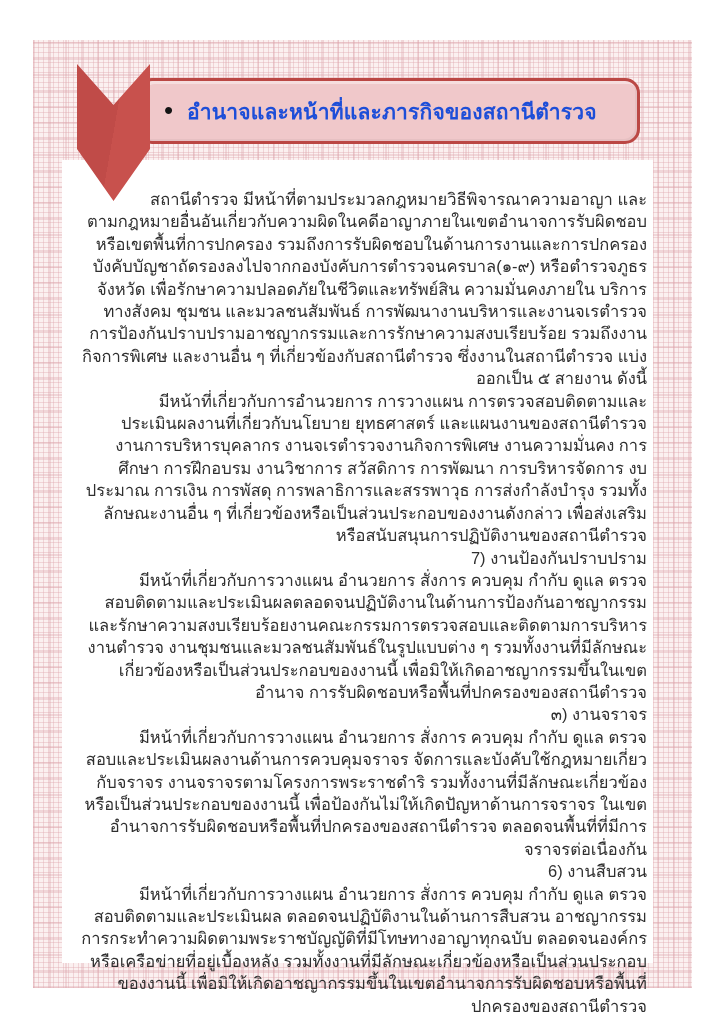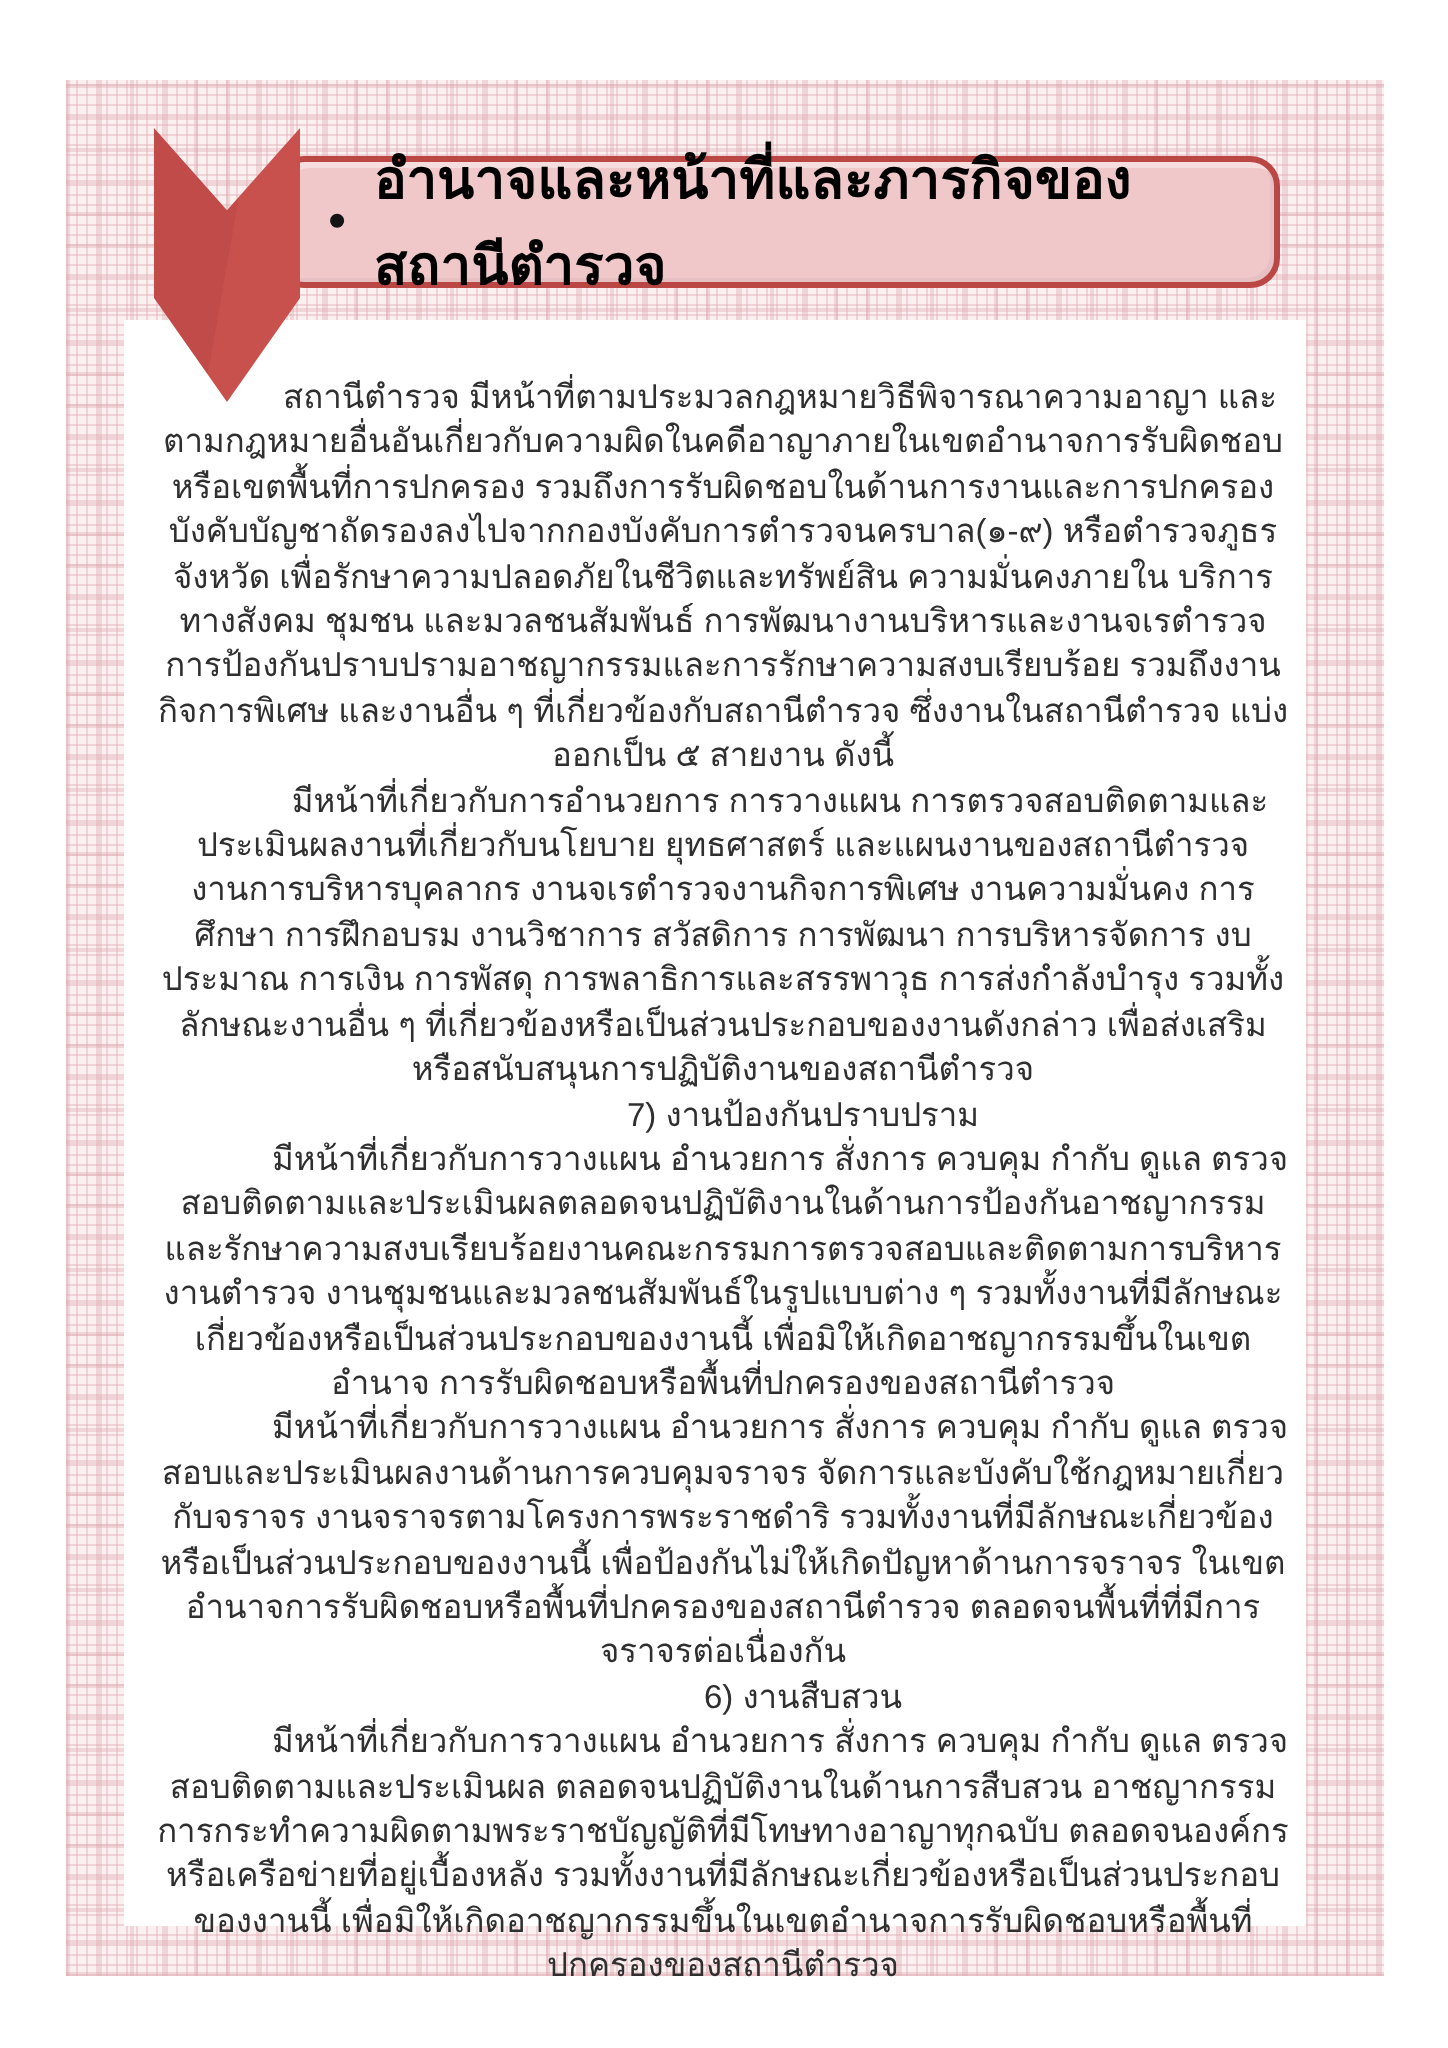--- a/index.html
+++ b/index.html
@@ -30,21 +30,21 @@
     box-shadow:inset 3px 3px 0 rgba(255,255,255,.38), inset -2px -2px 0 rgba(0,0,0,.04);
     display:flex;align-items:center;
     padding:0 10px 0 24px;
     z-index:2;
   }
   .bullet{
     color:#141414;font-size:26px;line-height:1;margin-right:14px;
     transform:translateY(-1px);
   }
   .title{
-    margin:0;color:#000000;font-size:27px;font-weight:700;letter-spacing:.2px;
+    margin:0;color:#1d4ed8;font-size:21px;font-weight:700;letter-spacing:.2px;
   }
   
   .ribbon{
     position:absolute;left:77px;top:64px;width:73px;height:137px;
     background:linear-gradient(100deg, var(--ribbon-red,#c04b48) 0 50%, #c8514d 50% 100%);
     clip-path:polygon(0 0, 50% 30%, 100% 0, 100% 62%, 50% 100%, 0 62%);
     z-index:3;
   }
   
   .card{
@@ -52,21 +52,21 @@
     box-sizing:border-box;
     background:#ffffff;
     padding:28px 6px 0 14px;
     z-index:2;
   }
   .para{
     margin:0;
     color:var(--text,#2f2f2f);
     font-size:16.5px;
     line-height:22.4px;
-    text-align:center;
+    text-align:right;
   }
   .intro{text-indent:57px;}
   .heading{text-indent:80px;}
   .body{text-indent:57px;}
 </style>
 </head>
 <body>
 
 <div class="page">
 
@@ -85,20 +85,21 @@
     <section>
       <p class="para body">มีหน้าที่เกี่ยวกับการอำนวยการ การวางแผน การตรวจสอบติดตามและประเมินผลงานที่เกี่ยวกับนโยบาย ยุทธศาสตร์ และแผนงานของสถานีตำรวจ งานการบริหารบุคลากร งานจเรตำรวจงานกิจการพิเศษ งานความมั่นคง การศึกษา การฝึกอบรม งานวิชาการ สวัสดิการ การพัฒนา การบริหารจัดการ งบประมาณ การเงิน การพัสดุ การพลาธิการและสรรพาวุธ การส่งกำลังบำรุง รวมทั้งลักษณะงานอื่น ๆ ที่เกี่ยวข้องหรือเป็นส่วนประกอบของงานดังกล่าว เพื่อส่งเสริมหรือสนับสนุนการปฏิบัติงานของสถานีตำรวจ</p>
     </section>
 
     <section>
       <p class="para heading">7) งานป้องกันปราบปราม</p>
       <p class="para body">มีหน้าที่เกี่ยวกับการวางแผน อำนวยการ สั่งการ ควบคุม กำกับ ดูแล ตรวจสอบติดตามและประเมินผลตลอดจนปฏิบัติงานในด้านการป้องกันอาชญากรรมและรักษาความสงบเรียบร้อยงานคณะกรรมการตรวจสอบและติดตามการบริหารงานตำรวจ งานชุมชนและมวลชนสัมพันธ์ในรูปแบบต่าง ๆ รวมทั้งงานที่มีลักษณะเกี่ยวข้องหรือเป็นส่วนประกอบของงานนี้ เพื่อมิให้เกิดอาชญากรรมขึ้นในเขตอำนาจ การรับผิดชอบหรือพื้นที่ปกครองของสถานีตำรวจ</p>
     </section>
 
     <section>
+      <p class="para heading">๓) งานจราจร</p>
       <p class="para body">มีหน้าที่เกี่ยวกับการวางแผน อำนวยการ สั่งการ ควบคุม กำกับ ดูแล ตรวจสอบและประเมินผลงานด้านการควบคุมจราจร จัดการและบังคับใช้กฎหมายเกี่ยวกับจราจร งานจราจรตามโครงการพระราชดำริ รวมทั้งงานที่มีลักษณะเกี่ยวข้องหรือเป็นส่วนประกอบของงานนี้ เพื่อป้องกันไม่ให้เกิดปัญหาด้านการจราจร ในเขตอำนาจการรับผิดชอบหรือพื้นที่ปกครองของสถานีตำรวจ ตลอดจนพื้นที่ที่มีการจราจรต่อเนื่องกัน</p>
     </section>
 
     <section>
       <p class="para heading">6) งานสืบสวน</p>
       <p class="para body">มีหน้าที่เกี่ยวกับการวางแผน อำนวยการ สั่งการ ควบคุม กำกับ ดูแล ตรวจสอบติดตามและประเมินผล ตลอดจนปฏิบัติงานในด้านการสืบสวน อาชญากรรม การกระทำความผิดตามพระราชบัญญัติที่มีโทษทางอาญาทุกฉบับ ตลอดจนองค์กรหรือเครือข่ายที่อยู่เบื้องหลัง รวมทั้งงานที่มีลักษณะเกี่ยวข้องหรือเป็นส่วนประกอบของงานนี้ เพื่อมิให้เกิดอาชญากรรมขึ้นในเขตอำนาจการรับผิดชอบหรือพื้นที่ปกครองของสถานีตำรวจ</p>
     </section>
 
   </div>
 

